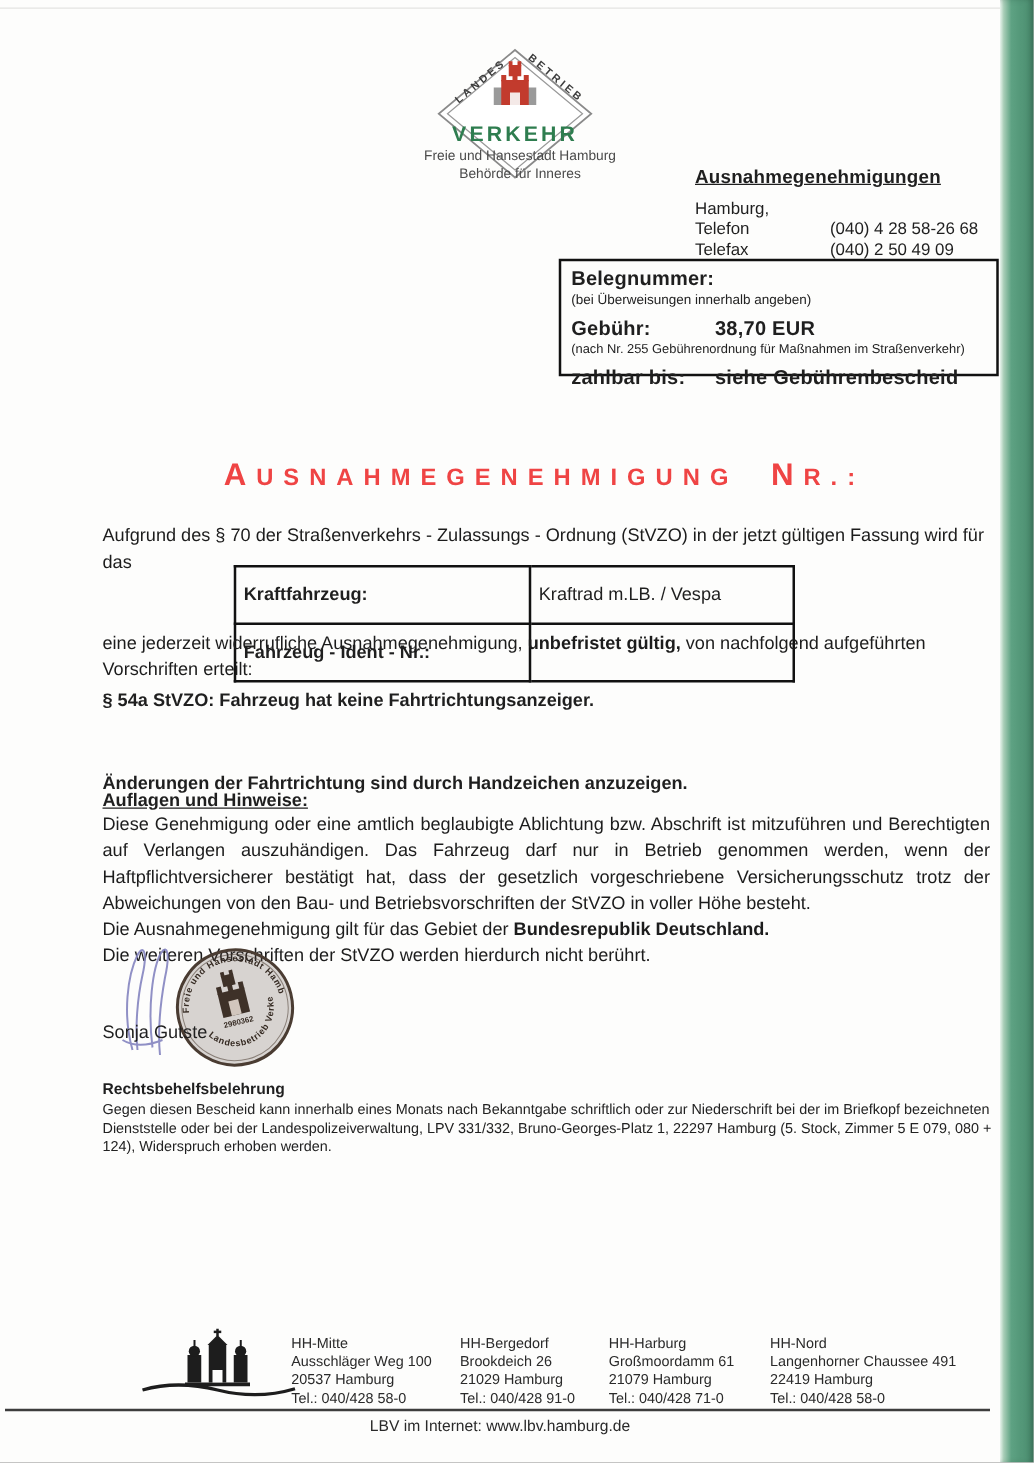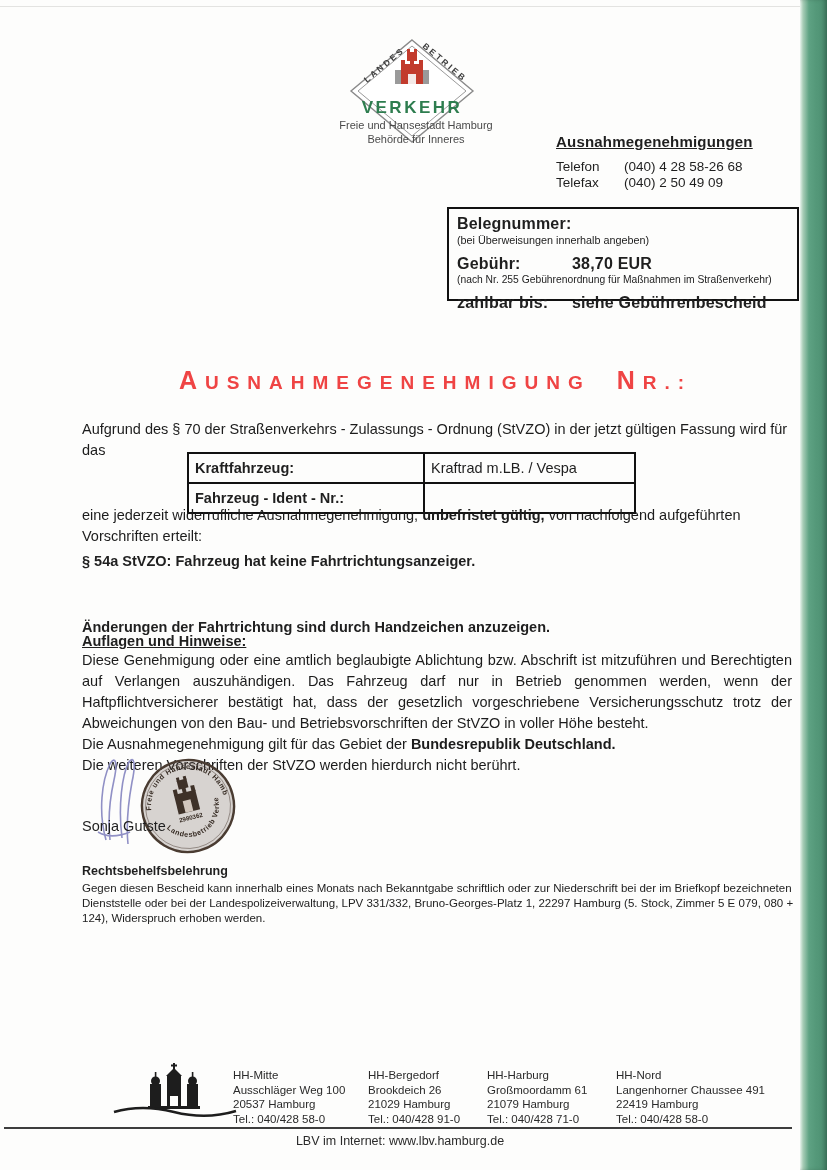--- a/index.html
+++ b/index.html
@@ -13,39 +13,39 @@
   .scan-top-line{left:0;top:6px;width:100%;height:1px;background:#e3e3e1;}
   .green-strip{
     right:0;top:0;width:27px;height:1170px;
     background:linear-gradient(90deg,#eaf4ee 0,#a8cdb7 3px,#5ea283 9px,#549879 60%,#4e9173 100%);
     box-shadow:inset -4px 0 5px -2px rgba(25,60,45,.5);
   }
   
   .org-lines{left:300px;top:118px;width:232px;text-align:center;font-size:11px;color:#4a4a4a;line-height:14px;}
   .contact{left:556px;top:134px;width:240px;font-size:13.5px;line-height:16.5px;}
   .contact .c-title{font-weight:bold;font-size:15px;letter-spacing:.2px;margin-bottom:8px;text-decoration:underline;}
-  .c-row{display:flex;}
+  .c-row{display:flex;gap:40px;}
   .c-row .c-lab{width:68px;flex:0 0 68px;}
   .sender{left:82px;top:190px;font-size:11px;text-decoration:underline;color:#2b2b2b;letter-spacing:.1px;}
   
   .fee-box{left:447px;top:207px;width:352px;height:94px;border:2px solid #111;box-sizing:border-box;padding:6px 8px 0 8px;}
   .fee-main{font-size:16px;font-weight:bold;letter-spacing:.2px;}
   .fee-note{font-size:10.8px;color:#222;margin-top:1px;}
   .fee-row{display:flex;margin-top:9px;}
   .fee-row .f-lab{width:115px;flex:0 0 115px;}
   
   .doc-title{left:82px;top:366px;width:707px;text-align:center;font-weight:bold;color:#ef4444;}
   .title-word{display:inline-block;font-size:19px;letter-spacing:8px;}
   .title-word::first-letter{font-size:25px;}
   .title-suffix{margin-left:26px;}
   
   .body-text{font-size:14.5px;line-height:21px;color:#1c1c1c;}
   .intro{left:82px;top:419px;width:710px;}
   .veh-table{left:187px;top:452px;border-collapse:collapse;}
-  .veh-table td{border:2px solid #111;padding:4px 6px;height:20px;font-size:14.5px;}
+  .veh-table td{border:2px solid #111;padding:12px 6px;height:20px;font-size:14.5px;}
   .veh-table td.lab{font-weight:bold;width:222px;}
   .veh-table td.val{width:197px;}
   .grant{left:82px;top:505px;width:720px;}
   .b{font-weight:bold;}
   .exemption{left:82px;top:553px;font-weight:bold;font-size:14.5px;}
   .cond-head{left:82px;top:587px;font-weight:bold;font-size:14.5px;text-decoration:underline;margin-top:46px;}
   .cond-text{left:82px;top:619px;font-weight:bold;font-size:14.5px;}
   .legal{left:82px;top:650px;width:710px;}
   .legal .just{text-align:justify;}
   
@@ -90,20 +90,21 @@
     <text x="67" y="79" text-anchor="middle" font-size="17" font-weight="bold" fill="#2e7d4f" letter-spacing="2.5">VERKEHR</text>
   </svg>
 
   <div class="abs org-lines">
     <div>Freie und Hansestadt Hamburg</div>
     <div>Behörde für Inneres</div>
   </div>
 
   <div class="abs contact">
     <div class="c-title">Ausnahmegenehmigungen</div>
+    <div>Hamburg,</div>
     <div class="c-row">
       <span class="c-lab">Telefon</span>
       <span>(040) 4 28 58-26 68</span>
     </div>
     <div class="c-row">
       <span class="c-lab">Telefax</span>
       <span>(040) 2 50 49 09</span>
     </div>
   </div>
 

